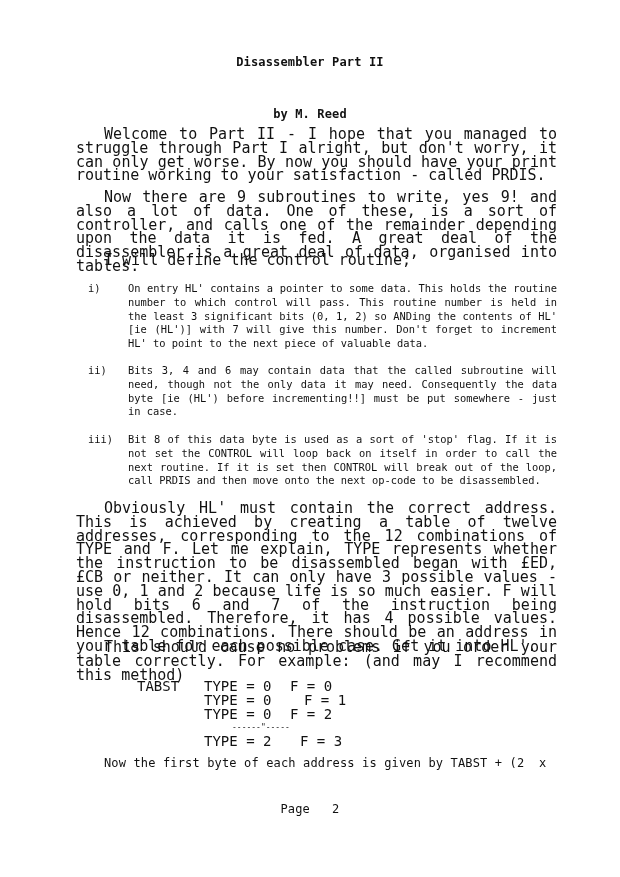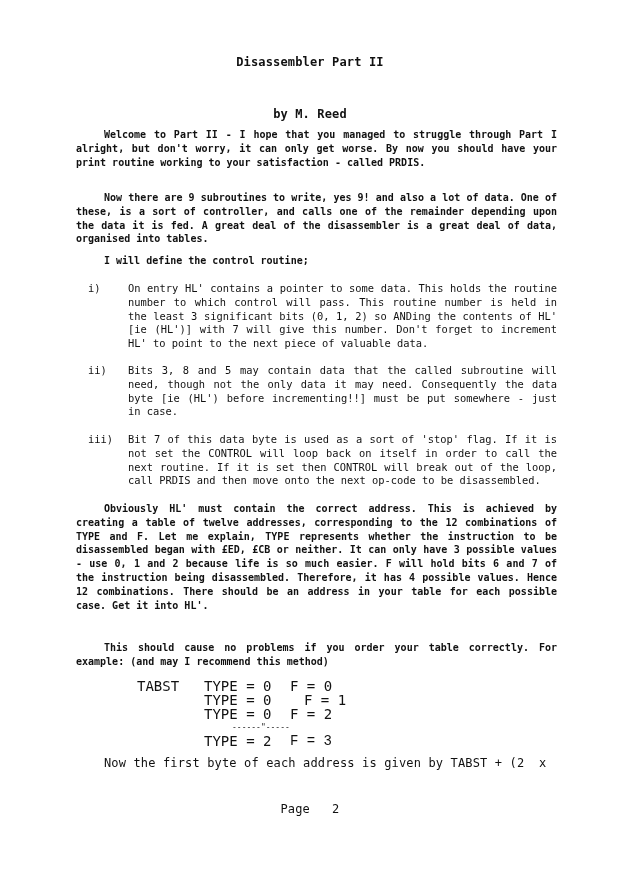--- a/index.html
+++ b/index.html
@@ -1,22 +1,22 @@
 <!DOCTYPE html>
 <html><head>
 <meta charset="utf-8">
 <style>
   html, body { margin:0; padding:0; background:#ffffff; }
   body { width:620px; height:877px; position:relative; overflow:hidden;
          font-family:"DejaVu Sans Mono","Liberation Mono",monospace; color:#111; }
   .page { position:absolute; left:0; top:0; width:620px; height:877px; }
   .line { position:absolute; white-space:pre; font-size:12px; line-height:13px; letter-spacing:0.15px; }
   .center { left:0; width:620px; text-align:center; }
-  .para { position:absolute; left:76px; width:481px; font-size:10px; line-height:13.8px;
-          text-align:justify; text-align-last:left;font-weight:bold; }
+  .para { position:absolute; left:76px; width:481px; font-size:15px; line-height:13.8px;
+          text-align:justify; text-align-last:left; }
   .indent { text-indent:28px; }
   .item { position:absolute; left:88px; width:469px; font-size:10.4px; line-height:13.8px; }
   .item .num { position:absolute; left:0; top:0; width:40px; }
   .item .body { margin-left:40px; text-align:justify; text-align-last:left; }
   .bold { font-weight:bold; }
   .tbl { position:absolute; font-size:14px; line-height:13px; white-space:pre; }
 </style>
 </head>
 <body>
 
@@ -29,40 +29,40 @@
   <div class="para indent" style="top:191px;">Now there are 9 subroutines to write, yes 9! and also a lot of data. One of these, is a sort of controller, and calls one of the remainder depending upon the data it is fed. A great deal of the disassembler is a great deal of data, organised into tables.</div>
   <div class="para" style="top:254px; left:104px; width:440px;">I will define the control routine;</div>
 
   <div class="item" style="top:282px;">
     <span class="num">i)</span>
     <div class="body">On entry HL' contains a pointer to some data. This holds the routine number to which control will pass. This routine number is held in the least 3 significant bits (0, 1, 2) so ANDing the contents of HL' [ie (HL')] with 7 will give this number. Don't forget to increment HL' to point to the next piece of valuable data.</div>
   </div>
 
   <div class="item" style="top:364px;">
     <span class="num">ii)</span>
-    <div class="body">Bits 3, 8 and 5 may contain data that the called subroutine will need, though not the only data it may need. Consequently the data byte [ie (HL') before incrementing!!] must be put somewhere - just in case.</div>
+    <div class="body">Bits 3, 4 and 6 may contain data that the called subroutine will need, though not the only data it may need. Consequently the data byte [ie (HL') before incrementing!!] must be put somewhere - just in case.</div>
   </div>
 
   <div class="item" style="top:433px;">
     <span class="num">iii)</span>
-    <div class="body">Bit 7 of this data byte is used as a sort of 'stop' flag. If it is not set the CONTROL will loop back on itself in order to call the next routine. If it is set then CONTROL will break out of the loop, call PRDIS and then move onto the next op-code to be disassembled.</div>
+    <div class="body">Bit 8 of this data byte is used as a sort of 'stop' flag. If it is not set the CONTROL will loop back on itself in order to call the next routine. If it is set then CONTROL will break out of the loop, call PRDIS and then move onto the next op-code to be disassembled.</div>
   </div>
 
   <div class="para indent" style="top:502px;">Obviously HL' must contain the correct address. This is achieved by creating a table of twelve addresses, corresponding to the 12 combinations of TYPE and F. Let me explain, TYPE represents whether the instruction to be disassembled began with £ED, £CB or neither. It can only have 3 possible values - use 0, 1 and 2 because life is so much easier. F will hold bits 6 and 7 of the instruction being disassembled. Therefore, it has 4 possible values. Hence 12 combinations. There should be an address in your table for each possible case. Get it into HL'.</div>
   <div class="para indent" style="top:641px;">This should cause no problems if you order your table correctly. For example: (and may I recommend this method)</div>
 
   <div>
     <div class="tbl" style="left:137px; top:680px;">TABST</div>
     <div class="tbl" style="left:204px; top:680px;">TYPE = 0</div>
     <div class="tbl" style="left:290px; top:680px;">F = 0</div>
     <div class="tbl" style="left:204px; top:694px;">TYPE = 0</div>
     <div class="tbl" style="left:304px; top:694px;">F = 1</div>
     <div class="tbl" style="left:204px; top:708px;">TYPE = 0</div>
     <div class="tbl" style="left:290px; top:708px;">F = 2</div>
     <div class="tbl" style="left:232px; top:721px; font-size:8px;">------"-----</div>
     <div class="tbl" style="left:204px; top:735px;">TYPE = 2</div>
-    <div class="tbl" style="left:290px; top:735px;font-family:Liberation Mono, monospace;">F = 3</div>
+    <div class="tbl" style="left:300px; top:735px;">F = 3</div>
   </div>
 
   <div class="line" style="left:104px; top:757px;text-align:right;">Now the first byte of each address is given by TABST + (2  x</div>
 
   <div class="line center" style="top:803px;">Page   2</div>
 </div>
 
 </body></html>

